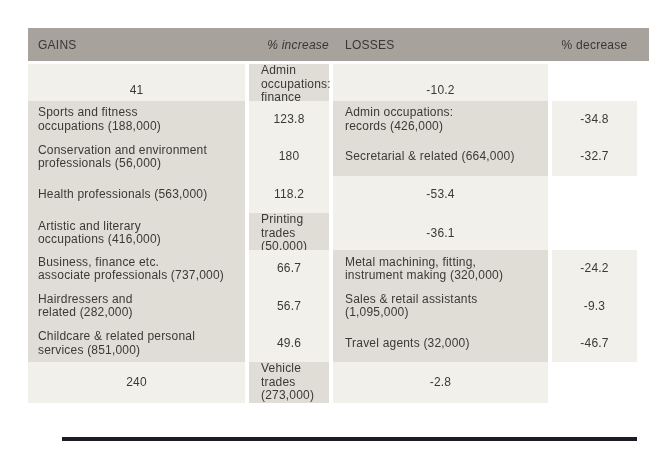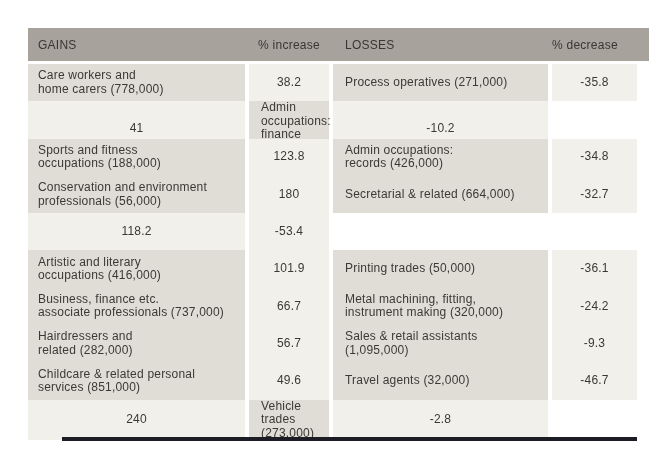--- a/index.html
+++ b/index.html
@@ -26,23 +26,23 @@
     background: #a7a29b;
     align-items: center;
     margin-bottom: 3px;
   }
   .thead .h {
     font-size: 12px;
     letter-spacing: 0.25px;
     color: #393734;
   }
   .h-gains   { padding-left: 10px; }
-  .h-increase{ text-align: center; }
+  .h-increase{ text-align: right; font-style: italic; }
   .h-losses  { padding-left: 12px; }
-  .h-decrease{ text-align: left; }
+  .h-decrease{ text-align: center; }
   .tbody { display: block; }
   .row {
     display: grid;
     grid-template-columns: 217px 80px 215px 85px;
     column-gap: 4px;
     height: 37.3px;
   }
   .cell {
     display: flex;
     align-items: center;
@@ -80,27 +80,20 @@
 
 <div class="canvas">
   <div class="occ-table">
     <div class="thead">
       <div class="h h-gains">GAINS</div>
       <div class="h h-increase">% increase</div>
       <div class="h h-losses">LOSSES</div>
       <div class="h h-decrease">% decrease</div>
     </div>
     <div class="tbody" id="tbody">
-  <div class="row">
-    <div class="cell cell-gain">Care workers and
-home carers (778,000)</div>
-    <div class="cell cell-pct">38.2</div>
-    <div class="cell cell-loss">Process operatives (271,000)</div>
-    <div class="cell cell-pct">-35.8</div>
-  </div>
 
   <div class="row">
     <div class="cell cell-pct">41</div>
     <div class="cell cell-loss">Admin occupations:
 finance (769,000)</div>
     <div class="cell cell-pct">-10.2</div>
   </div>
 
   <div class="row">
     <div class="cell cell-gain">Sports and fitness
@@ -113,28 +106,28 @@
 
   <div class="row">
     <div class="cell cell-gain">Conservation and environment
 professionals (56,000)</div>
     <div class="cell cell-pct">180</div>
     <div class="cell cell-loss">Secretarial &amp; related (664,000)</div>
     <div class="cell cell-pct">-32.7</div>
   </div>
 
   <div class="row">
+    <div class="cell cell-gain">Health professionals (563,000)</div>
     <div class="cell cell-pct">118.2</div>
     <div class="cell cell-pct">-53.4</div>
   </div>
 
   <div class="row">
     <div class="cell cell-gain">Artistic and literary
 occupations (416,000)</div>
-    <div class="cell cell-pct">101.9</div>
     <div class="cell cell-loss">Printing trades (50,000)</div>
     <div class="cell cell-pct">-36.1</div>
   </div>
 
   <div class="row">
     <div class="cell cell-gain">Business, finance etc.
 associate professionals (737,000)</div>
     <div class="cell cell-pct">66.7</div>
     <div class="cell cell-loss">Metal machining, fitting,
 instrument making (320,000)</div>

